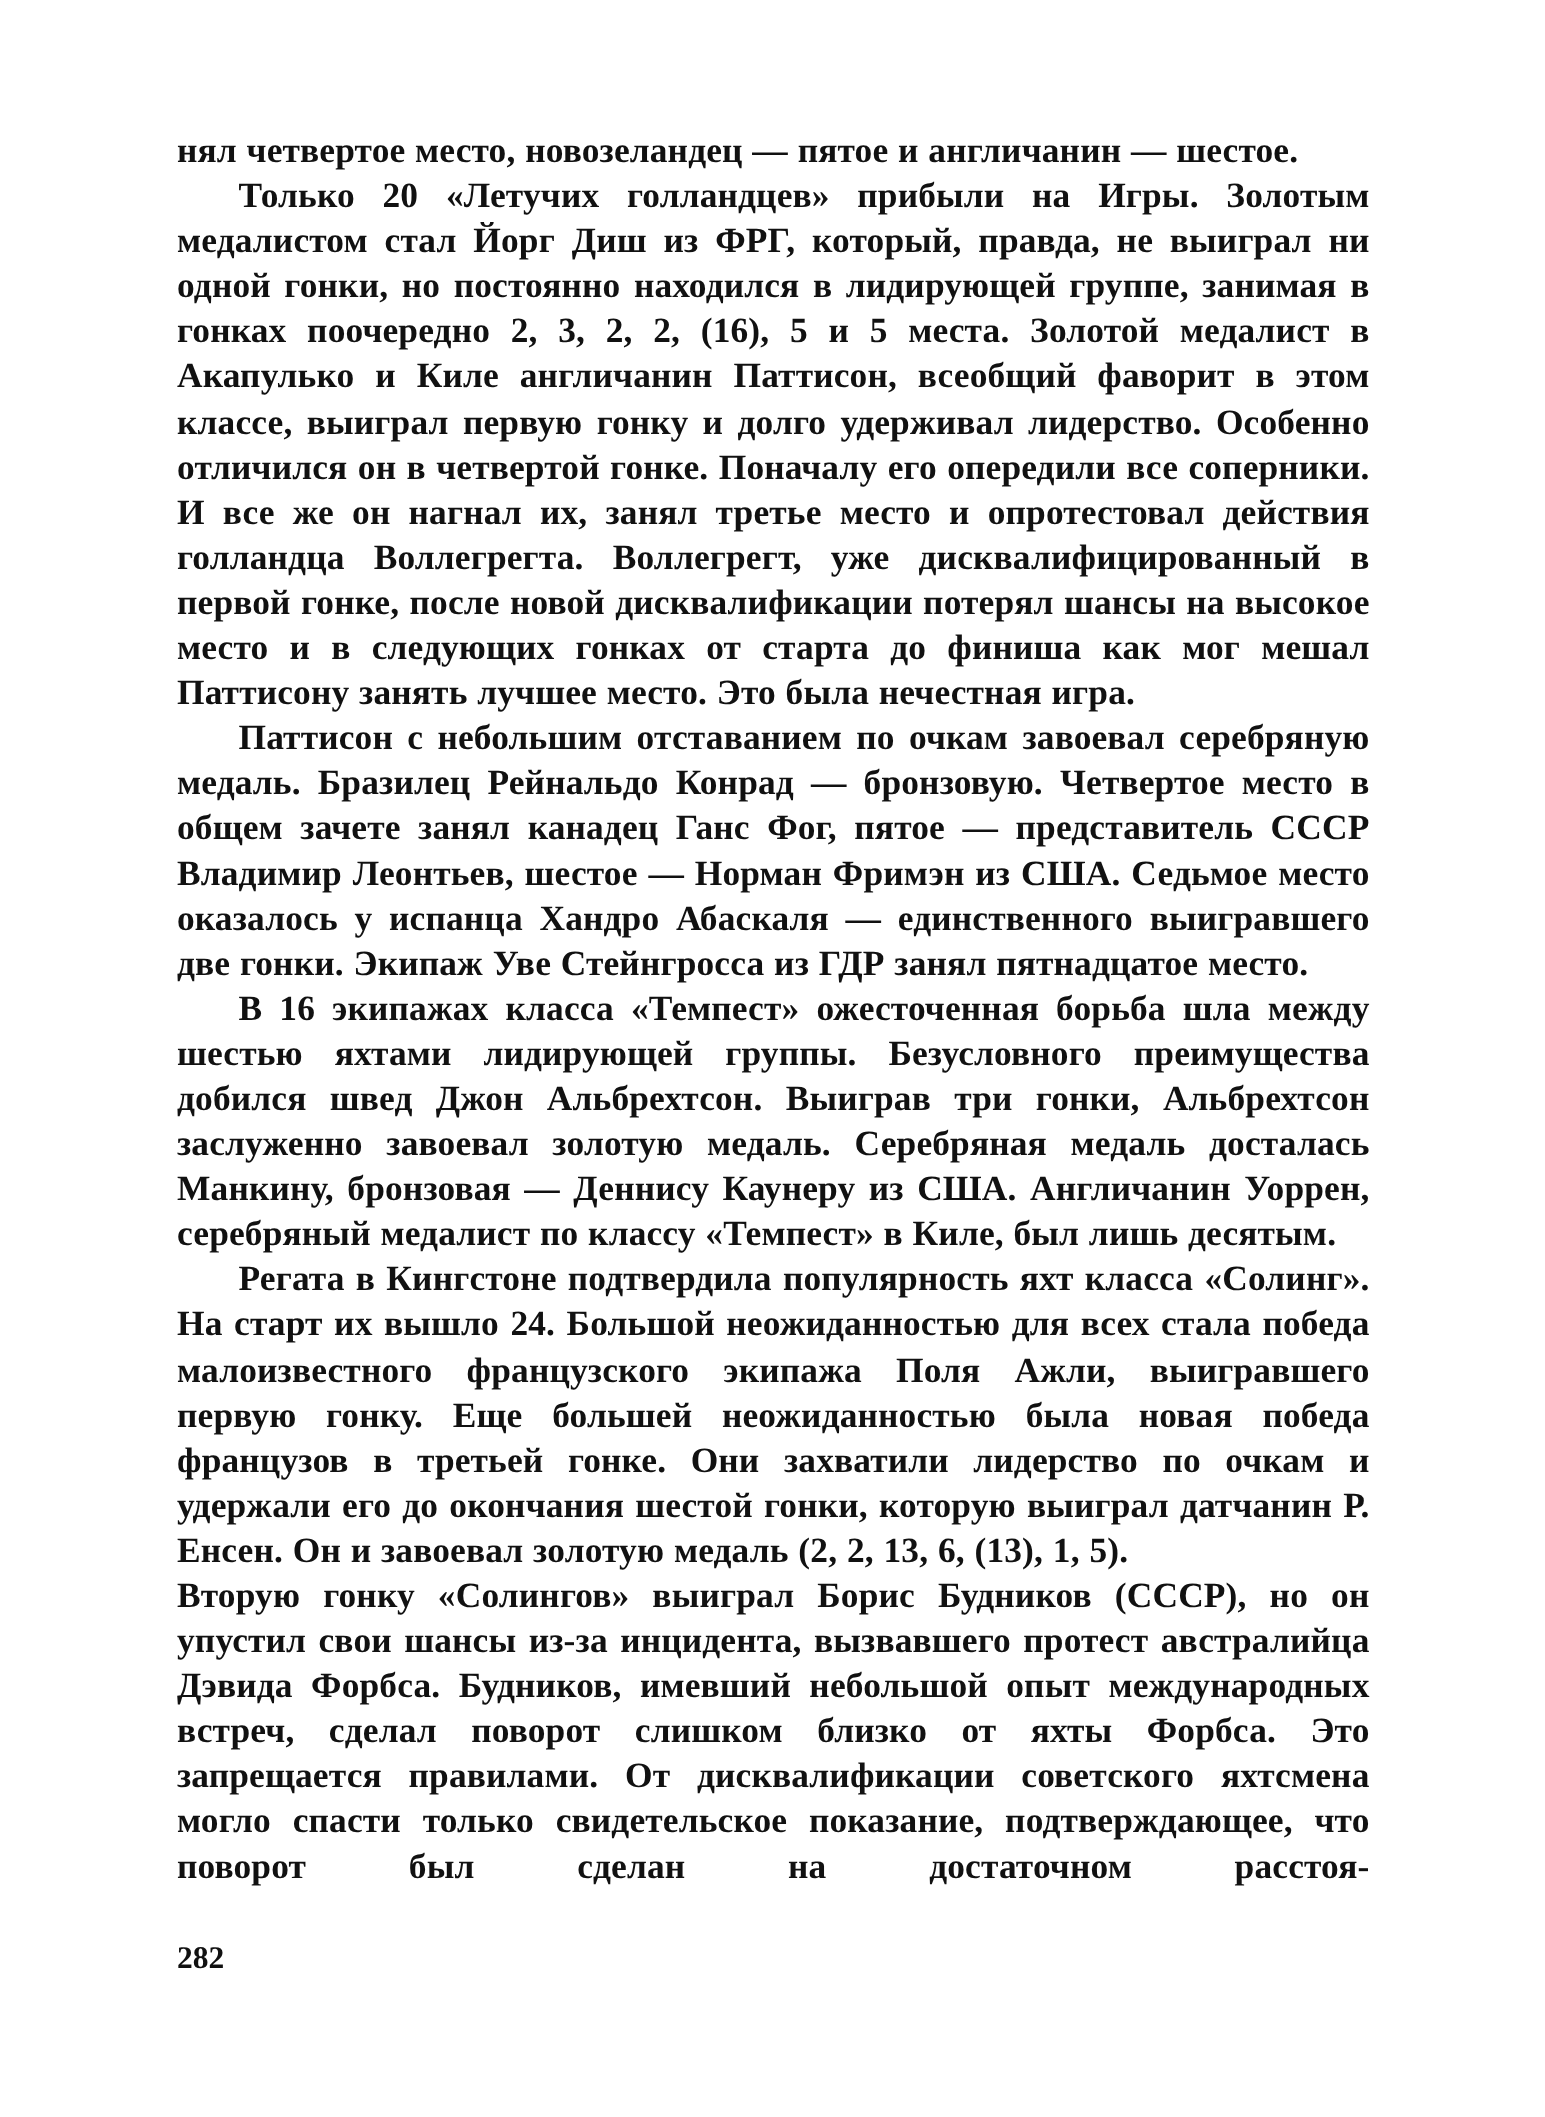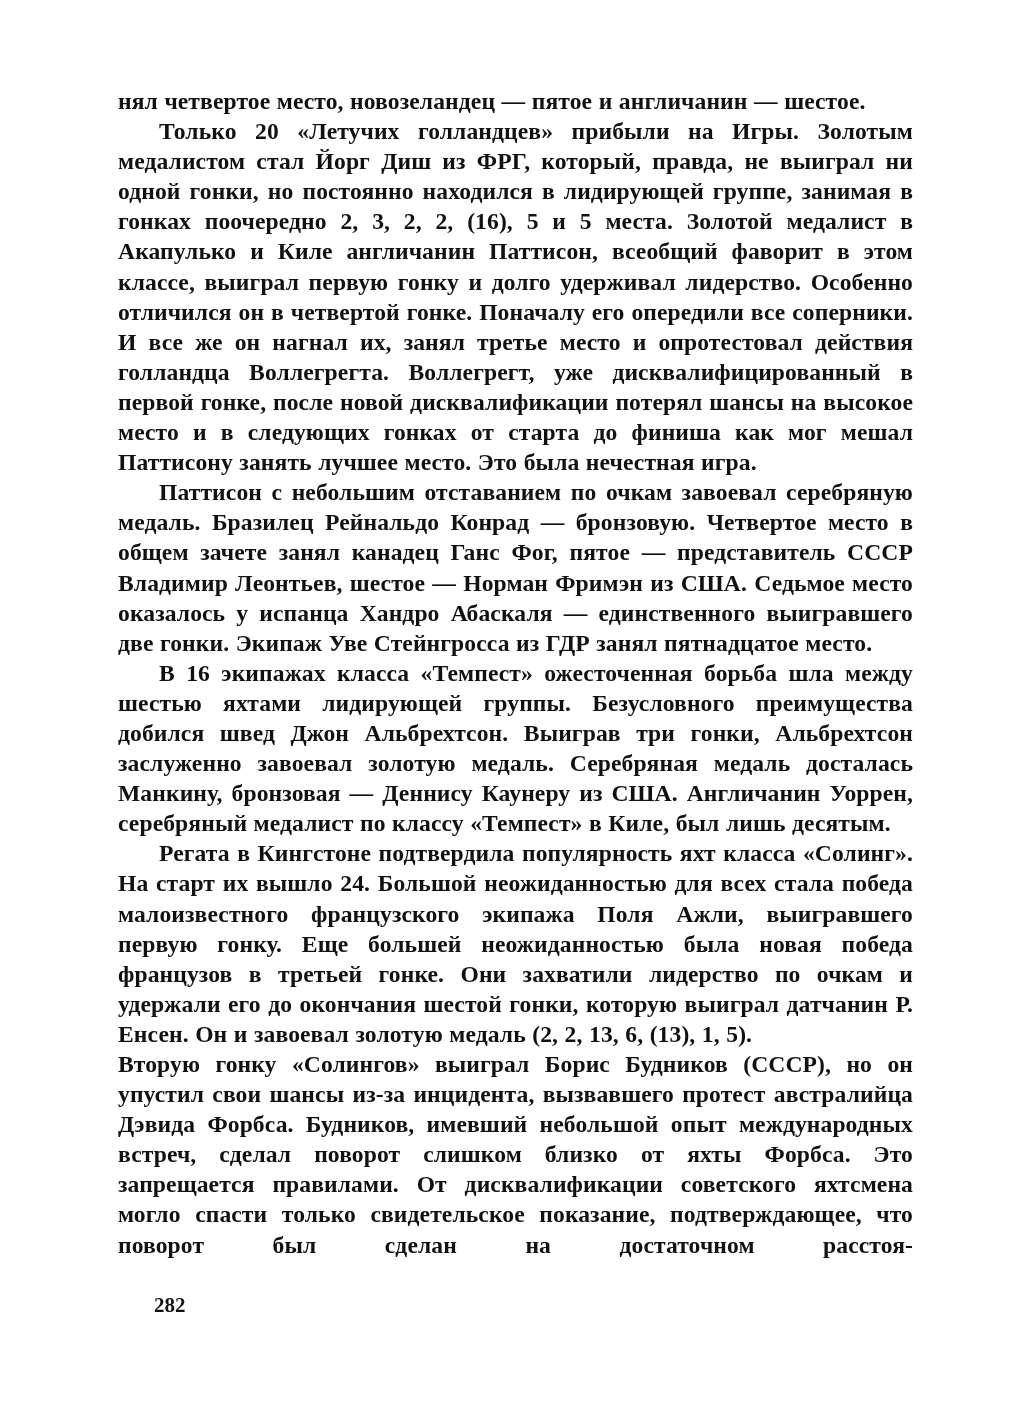--- a/index.html
+++ b/index.html
@@ -55,21 +55,20 @@
     display: none;
   }
   .page-number {
     position: absolute;
     left: 118px;
     top: 1292px;
     font-size: 21px;
     font-weight: bold;
     line-height: 26px;
     font-family: "Liberation Serif", "DejaVu Serif", serif;
-    margin-left: 36px;
   }
 </style>
 </head>
 <body>
 
 <div class="page">
 
   <div class="text-column">
 
     <p class="para ragged">нял четвертое место, новозеландец — пятое и англичанин — шестое.</p>

